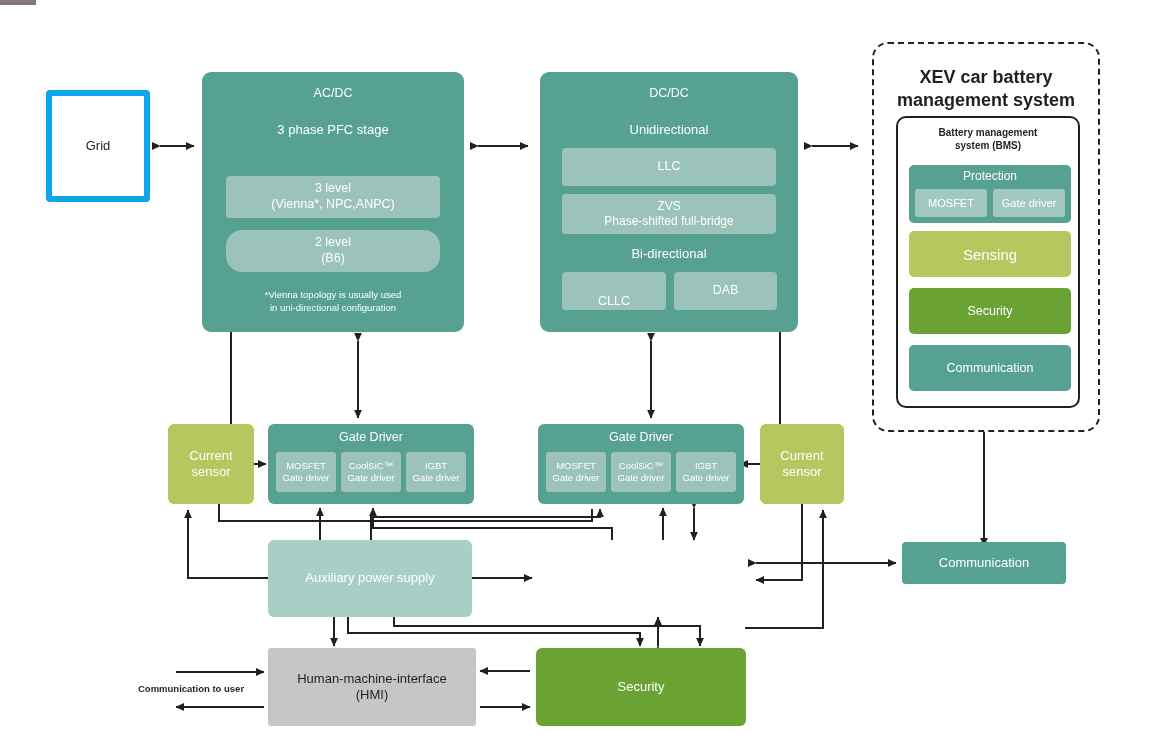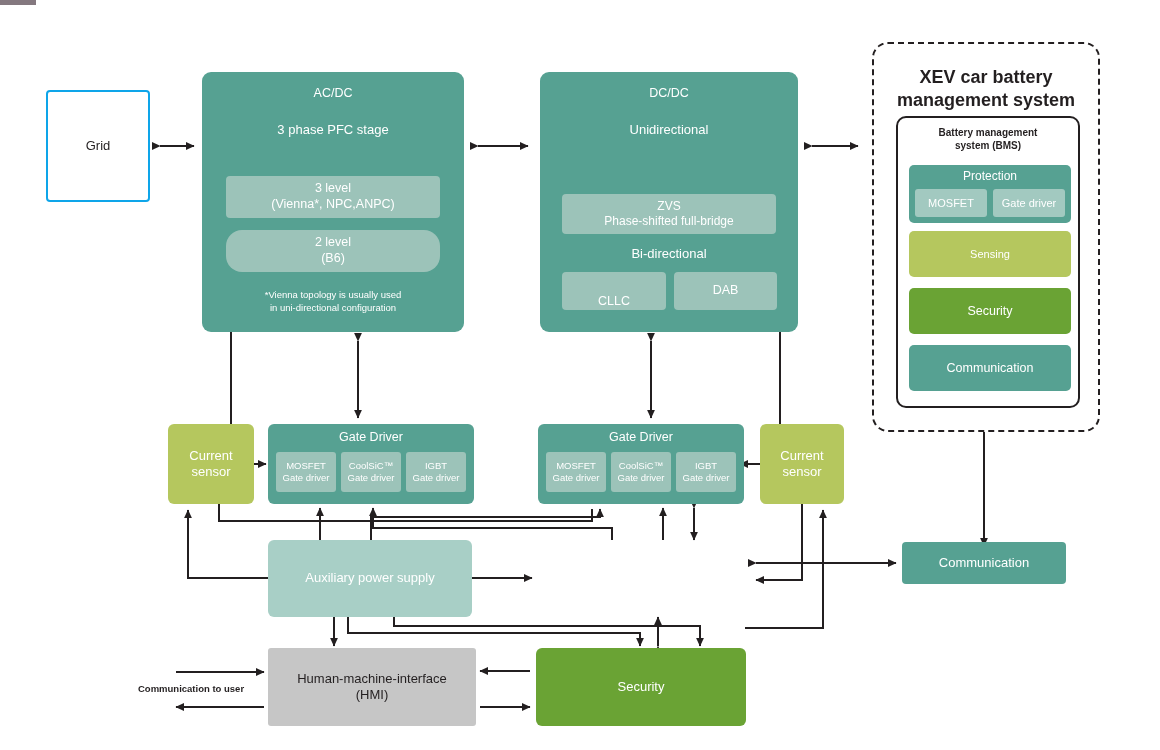--- a/index.html
+++ b/index.html
@@ -80,21 +80,21 @@
 
       <path d="M530,671 L480,671" marker-end="url(#ah)"></path>
 
       <path d="M480,707 L530,707" marker-end="url(#ah)"></path>
 
       <path d="M176,672 L264,672" marker-end="url(#ah)"></path>
       <path d="M264,707 L176,707" marker-end="url(#ah)"></path>
     </g>
   </svg>
 
-  <div class="blk" style="left:46px;top:90px;width:104px;height:112px;border:2px solid #0ea5e9;border-radius:4px;background:#fff;color:#231f20;font-size:13px;">
+  <div class="blk" style="left:46px;top:90px;width:104px;height:112px;border:6px solid #0ea5e9;border-radius:4px;background:#fff;color:#231f20;font-size:13px;">
     <span>Grid</span>
   </div>
 
   <div class="blk teal" style="left:202px;top:72px;width:262px;height:260px;border-radius:9px;justify-content:flex-start;padding-top:14px;">
     <span style="font-size:12.5px;">AC/DC</span>
     <span style="font-size:13px;margin-top:20px;">3 phase PFC stage</span>
 
     <div style="position:absolute;left:24px;top:104px;width:214px;height:42px;border-radius:4px;background:#9cc3b9;display:flex;flex-direction:column;align-items:center;justify-content:center;font-size:12.5px;">
       <span>3 level</span>
       <span>(Vienna*, NPC,ANPC)</span>
@@ -106,20 +106,23 @@
     <div style="position:absolute;left:0;top:216px;width:100%;font-size:9.5px;line-height:1.4;">
       <span style="display:block;">*Vienna topology is usually used</span>
       <span style="display:block;">in uni-directional configuration</span>
     </div>
   </div>
 
   <div class="blk teal" style="left:540px;top:72px;width:258px;height:260px;border-radius:9px;justify-content:flex-start;padding-top:14px;">
     <span style="font-size:12.5px;">DC/DC</span>
     <span style="font-size:13px;margin-top:20px;">Unidirectional</span>
 
+    <div style="position:absolute;left:22px;top:76px;width:214px;height:38px;border-radius:4px;background:#9cc3b9;display:flex;align-items:center;justify-content:center;font-size:12.5px;">
+      <span>LLC</span>
+    </div>
     <div style="position:absolute;left:22px;top:122px;width:214px;height:40px;border-radius:4px;background:#9cc3b9;display:flex;flex-direction:column;align-items:center;justify-content:center;font-size:12px;line-height:1.25;">
       <span>ZVS</span>
       <span>Phase-shifted full-bridge</span>
     </div>
 
     <span style="position:absolute;left:0;top:174px;width:100%;font-size:13px;">Bi-directional</span>
 
     <div style="position:absolute;left:22px;top:200px;width:104px;height:38px;border-radius:4px;background:#9cc3b9;display:flex;align-items:flex-end;justify-content:center;font-size:12.5px;">
       <span>CLLC</span>
     </div>
@@ -143,21 +146,21 @@
       <div style="position:absolute;left:11px;top:47px;width:162px;height:58px;border-radius:5px;background:#56a192;color:#fff;">
         <div style="text-align:center;font-size:12px;padding-top:4px;">Protection</div>
         <div style="position:absolute;left:6px;top:24px;width:72px;height:28px;border-radius:3px;background:#a2c9c0;display:flex;align-items:center;justify-content:center;font-size:11px;">
           <span>MOSFET</span>
         </div>
         <div style="position:absolute;left:84px;top:24px;width:72px;height:28px;border-radius:3px;background:#a2c9c0;display:flex;align-items:center;justify-content:center;font-size:11px;">
           <span>Gate driver</span>
         </div>
       </div>
 
-      <div style="position:absolute;left:11px;top:113px;width:162px;height:46px;border-radius:5px;background:#b5c75e;color:#fff;display:flex;align-items:center;justify-content:center;font-size:11px;">
+      <div style="position:absolute;left:11px;top:113px;width:162px;height:46px;border-radius:5px;background:#b5c75e;color:#fff;display:flex;align-items:center;justify-content:center;font-size:15px;">
         <span>Sensing</span>
       </div>
       <div style="position:absolute;left:11px;top:170px;width:162px;height:46px;border-radius:5px;background:#6aa334;color:#fff;display:flex;align-items:center;justify-content:center;font-size:12.5px;">
         <span>Security</span>
       </div>
       <div style="position:absolute;left:11px;top:227px;width:162px;height:46px;border-radius:5px;background:#56a192;color:#fff;display:flex;align-items:center;justify-content:center;font-size:12.5px;">
         <span>Communication</span>
       </div>
     </div>
   </div>

